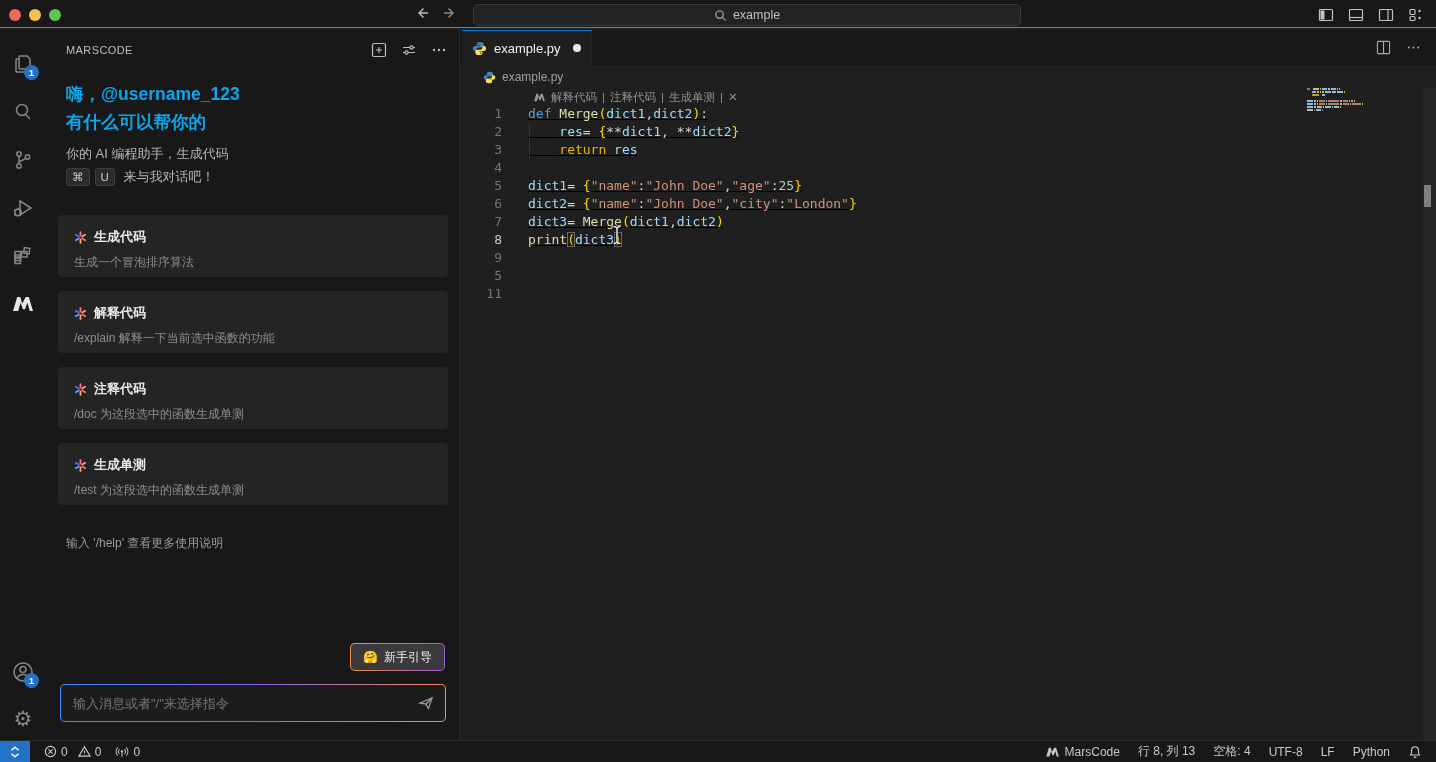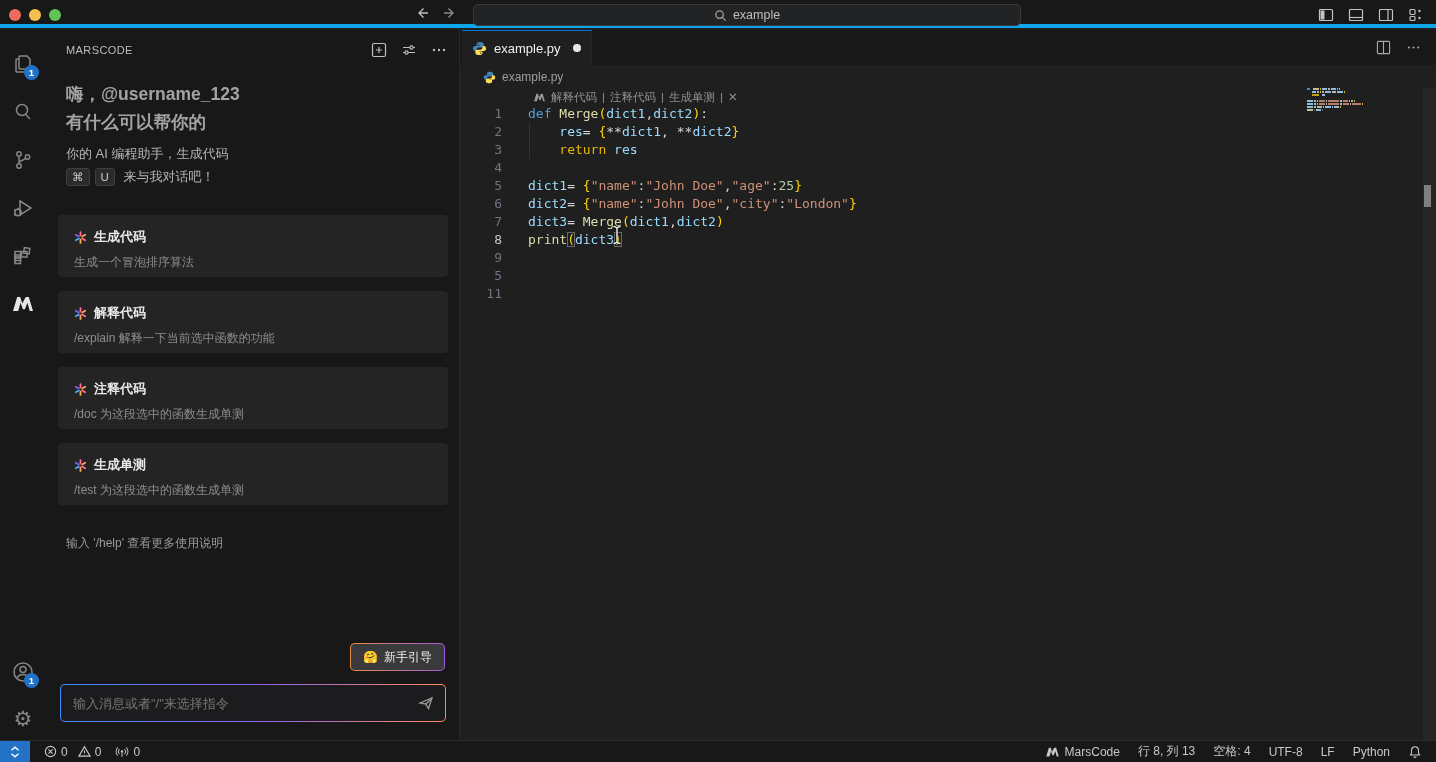--- a/index.html
+++ b/index.html
@@ -1,21 +1,21 @@
 <!DOCTYPE html>
 <html><head>
 <meta charset="utf-8">
 <style>
   * { margin:0; padding:0; box-sizing:border-box; }
   html,body { background:#000; }
   body { font-family:"Liberation Sans", sans-serif; }
   .window { position:relative; width:1436px; height:762px; background:#1f1f1f; overflow:hidden; }
 
   
-  .titlebar { position:absolute; top:0; left:0; width:100%; height:28px; background:#181818; border-bottom:4px solid #0ea5e9; }
+  .titlebar { position:absolute; top:0; left:0; width:100%; height:28px; background:#181818; border-bottom:1px solid #0ea5e9; }
   .traffic { position:absolute; left:9px; top:9px; display:flex; gap:8px; }
   .tl { width:12px; height:12px; border-radius:50%; }
   .nav-arrows { position:absolute; left:414px; top:5px; display:flex; gap:12px; color:#9a9a9a; }
   .nav-arrows svg { display:block; }
   .search-box { position:absolute; left:473px; top:4px; width:548px; height:22px; background:#222325; border:1px solid #3a3a3c; border-radius:5px; display:flex; align-items:center; justify-content:center; gap:6px; color:#bfbfbf; font-size:12.5px; }
   .layout-icons { position:absolute; right:12px; top:7px; display:flex; gap:14px; color:#c2c2c2; }
 
   
   .main { position:absolute; top:30px; left:0; width:100%; height:710px; display:flex; }
 
@@ -25,21 +25,21 @@
   .ab-item.active { color:#e7e7e7; }
   .ab-badge { position:absolute; right:7px; bottom:8px; min-width:15px; height:15px; border-radius:8px; background:#2472c8; color:#fff; font-size:9.5px; font-weight:700; display:flex; align-items:center; justify-content:center; }
   .ab-spacer { flex:1; }
   .gear-glyph { font-size:21px; line-height:1; }
 
   
   .sidebar { position:relative; width:414px; background:#181818; border-right:1px solid #2a2a2a; flex:none; }
   .side-header { position:absolute; top:12px; left:20px; right:12px; display:flex; align-items:center; }
   .side-title { font-size:11px; letter-spacing:.4px; color:#bdbdbd; }
   .side-actions { margin-left:auto; display:flex; gap:14px; color:#bdbdbd; }
-  .greeting { position:absolute; top:50px; left:20px; color:#a3a3a3; font-size:17.5px; font-weight:700; line-height:28px; }
+  .greeting { position:absolute; top:50px; left:20px; color:#0ea5e9; font-size:17.5px; font-weight:700; line-height:28px; }
   .assist { position:absolute; top:114px; left:20px; color:#b5b5b5; font-size:13px; line-height:20px; }
   .kbd { display:inline-block; background:#2b2b2d; border:1px solid #3f3f42; border-radius:3px; padding:0 5px; margin-right:5px; font-size:11.5px; color:#c9c9c9; line-height:16px; }
   .cards { position:absolute; top:185px; left:12px; right:11px; }
   .card { background:#242425; border-radius:4px; height:62px; padding:13px 16px 0; margin-bottom:14px; cursor:pointer; }
   .card-title { display:flex; align-items:center; gap:7px; color:#e8e8e8; font-size:13px; font-weight:700; }
   .card-desc { margin-top:8px; color:#8d8d8d; font-size:12px; }
   .help-text { position:absolute; top:505px; left:20px; color:#9a9a9a; font-size:12px; }
   .guide-wrap { position:absolute; top:613px; right:14px; padding:1px; border-radius:5px; background:linear-gradient(90deg,#e8903f,#a05ce0); cursor:pointer; }
   .guide-btn { background:#3a3a3c; border-radius:4px; height:26px; display:flex; align-items:center; gap:6px; padding:0 12px; color:#ececec; font-size:12px; }
   .chat-wrap { position:absolute; top:654px; left:14px; right:13px; padding:1px; border-radius:5px; background:linear-gradient(90deg,#3f8cff,#8a63f2,#ff8a5c); }
@@ -52,21 +52,21 @@
   .editor { position:relative; flex:1; background:#1f1f1f; }
   .tabbar { position:absolute; top:0; left:0; right:0; height:35px; background:#181818; display:flex; }
   .tab { position:relative; width:130px; height:35px; background:#1f1f1f; border-top:1px solid #0078d4; border-right:1px solid #242424; margin-left:2px; display:flex; align-items:center; gap:7px; padding:0 10px; cursor:pointer; }
   .tab-label { color:#f0f0f0; font-size:13px; }
   .mod-dot { width:8px; height:8px; border-radius:50%; background:#e8e8e8; margin-left:6px; }
   .tab-actions { margin-left:auto; display:flex; align-items:center; gap:15px; padding-right:15px; color:#a8a8a8; }
   .breadcrumb { position:absolute; top:35px; left:0; right:0; height:24px; display:flex; align-items:center; gap:6px; padding-left:23px; color:#9d9d9d; font-size:12px; }
   .code-area { position:absolute; top:59px; left:0; right:0; bottom:0; font-family:"DejaVu Sans Mono", monospace; font-size:13px; }
   .codelens { height:16px; margin-left:73px; display:flex; align-items:center; gap:5px; color:#8f8f8f; font-size:11.5px; font-family:"Liberation Sans",sans-serif; cursor:pointer; }
   .codelens .m-mini { color:#9a9a9a; }
-  .code-row { height:18px; line-height:18px; white-space:pre; }
+  .code-row { height:18px; line-height:18px; white-space:pre;text-decoration:underline; }
   .gutter { display:inline-block; width:42px; text-align:right; color:#6e7681; user-select:none; }
   .gutter.active { color:#c8c8c8; }
   .code-text { margin-left:26px; }
   .tk-kw{color:#569cd6} .tk-fn{color:#dcdcaa} .tk-vr{color:#9cdcfe} .tk-pln{color:#d4d4d4}
   .tk-br{color:#ffd70b} .tk-str{color:#ce9178} .tk-num{color:#b5cea8} .tk-ctl{color:#eab308}
   .tk-brm{color:#ffd70b; outline:1px solid #6a6a6a; outline-offset:-1px;}
   .indent-guide { position:absolute; left:69px; top:93px; width:1px; height:36px; background:#343434; }
   .minimap { position:absolute; left:847px; top:55px; width:90px; }
   .mm-row { height:3px; line-height:0; white-space:nowrap; }
   .mm-seg { display:inline-block; height:2px; background:currentColor; margin-right:1px; opacity:.85; }

